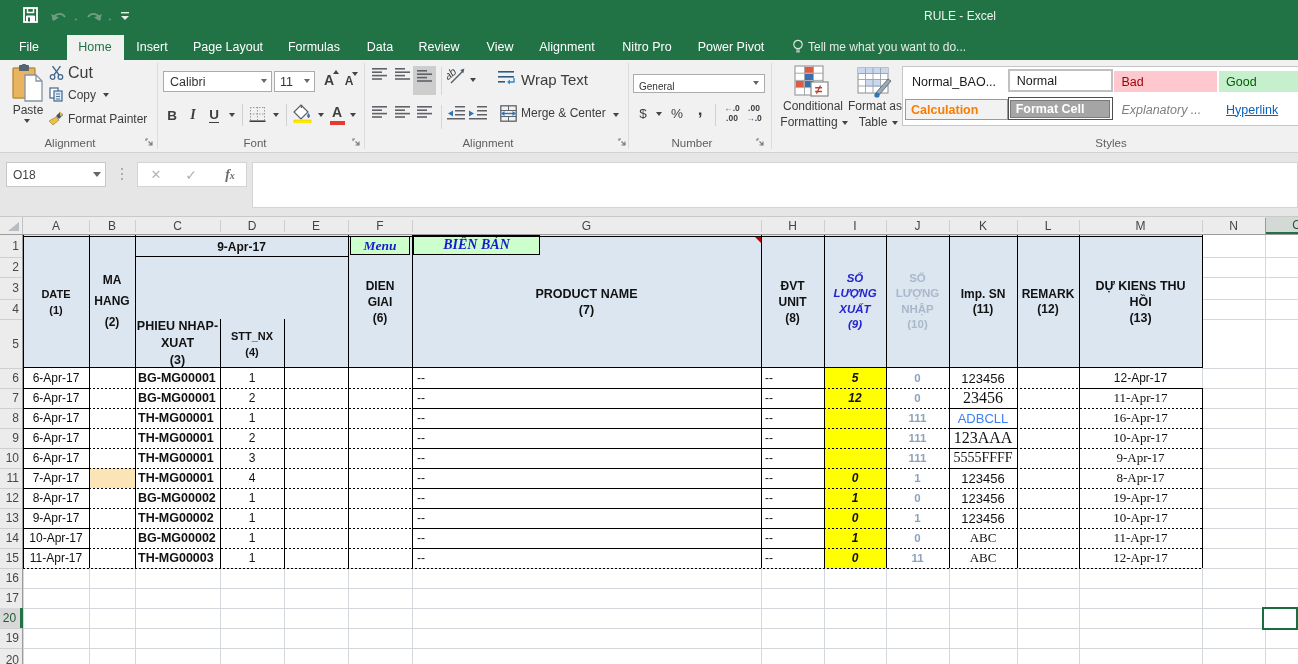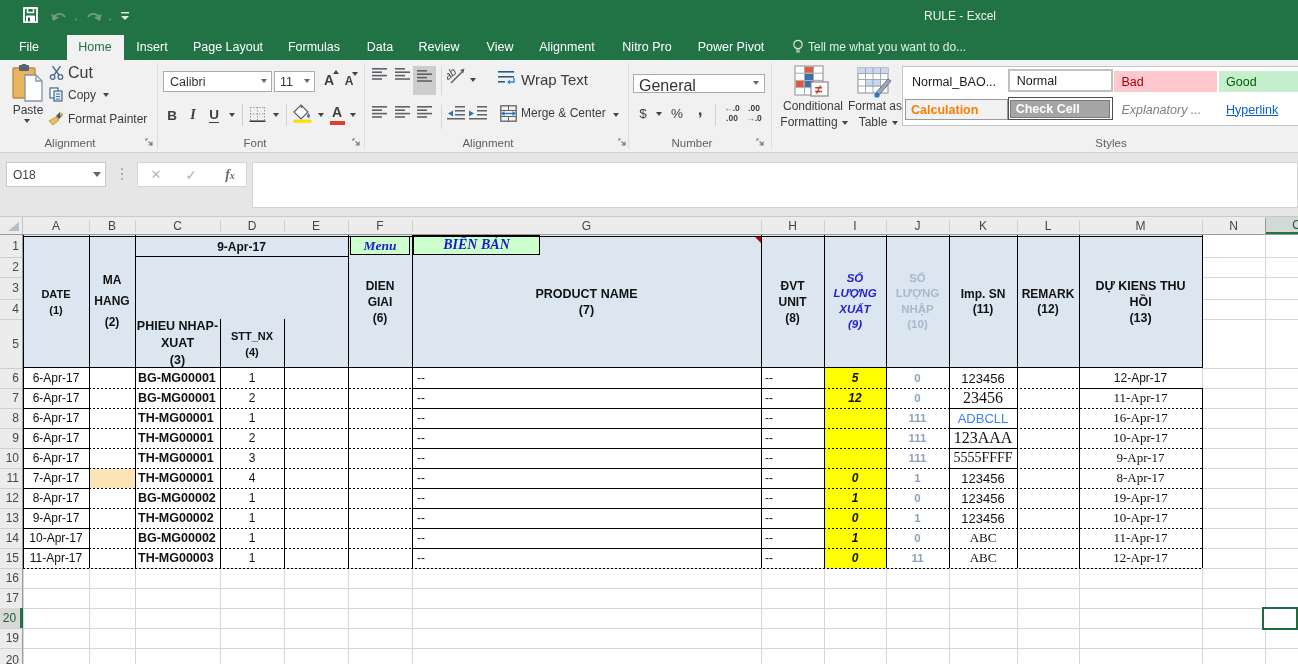--- a/index.html
+++ b/index.html
@@ -213,21 +213,21 @@
 <path d="M12.5 6 l3.5 2.5 l-3.5 2.5 z" fill="#2e75b5"></path>
 </svg>
 <div style="left:521px;top:106px;width:95px;height:14px;font-size:12px;display:flex;align-items:center;justify-content:center;color:#3c3c3c;justify-content:flex-start;">Merge &amp; Center</div>
 <div style="position:absolute;left:613px;top:113px;width:0;height:0;border-left:3.5px solid transparent;border-right:3.5px solid transparent;border-top:4px solid #444;"></div>
 <div style="left:448px;top:136px;width:80px;height:13px;font-size:11.5px;display:flex;align-items:center;justify-content:center;color:#5e5e5e;">Alignment</div>
 <svg style="position:absolute;left:618px;top:138px" width="9" height="9" viewBox="0 0 9 9">
 <path d="M1 3 V1 H3" fill="none" stroke="#777" stroke-width="1.1"></path>
 <path d="M3.5 3.5 L7 7 M7 3.5 V7 H3.5" fill="none" stroke="#777" stroke-width="1.1"></path>
 </svg>
 <div style="left:633px;top:74px;width:132px;height:19px;background:#fff;border:1px solid #ababab;"></div>
-<div style="left:639px;top:74px;width:60px;height:24px;font-size:16px;display:flex;align-items:center;justify-content:center;color:#333;justify-content:flex-start;">General</div>
+<div style="left:639px;top:74px;width:60px;height:24px;font-size:10px;display:flex;align-items:center;justify-content:center;color:#333;justify-content:flex-start;">General</div>
 <div style="position:absolute;left:753px;top:81px;width:0;height:0;border-left:3.5px solid transparent;border-right:3.5px solid transparent;border-top:4px solid #666;"></div>
 <div style="left:636px;top:103px;width:14px;height:20px;font-size:13.5px;display:flex;align-items:center;justify-content:center;color:#3e3e3e;">$</div>
 <div style="position:absolute;left:656px;top:112px;width:0;height:0;border-left:3.5px solid transparent;border-right:3.5px solid transparent;border-top:4px solid #444;"></div>
 <div style="left:668px;top:103px;width:18px;height:20px;font-size:13.5px;display:flex;align-items:center;justify-content:center;color:#3e3e3e;">%</div>
 <div style="left:694px;top:100px;width:12px;height:20px;font-size:17px;display:flex;align-items:center;justify-content:center;color:#3e3e3e;font-weight:bold;">,</div>
 <div style="left:715px;top:104px;width:1px;height:22px;background:#d0d0d0;"></div>
 <div style="left:722px;top:103px;width:20px;height:9px;font-size:8.5px;display:flex;align-items:center;justify-content:center;color:#3e3e3e;font-weight:bold;"><span style="color:#2e75b5;">←</span>.0</div>
 <div style="left:722px;top:113px;width:20px;height:9px;font-size:8.5px;display:flex;align-items:center;justify-content:center;color:#3e3e3e;font-weight:bold;">.00</div>
 <div style="left:744px;top:103px;width:20px;height:9px;font-size:8.5px;display:flex;align-items:center;justify-content:center;color:#3e3e3e;font-weight:bold;">.00</div>
 <div style="left:744px;top:113px;width:20px;height:9px;font-size:8.5px;display:flex;align-items:center;justify-content:center;color:#3e3e3e;font-weight:bold;"><span style="color:#2e75b5;">→</span>.0</div>
@@ -274,21 +274,21 @@
 <div style="left:1007.7px;top:69px;width:105px;height:23px;background:#fff;border:2.5px solid #c0c0c0;"></div>
 <div style="left:1011.7px;top:71px;width:97px;height:19px;font-size:12.5px;display:flex;align-items:center;justify-content:center;color:#1a1a1a;justify-content:flex-start;padding-left:5px;">Normal</div>
 <div style="left:1114.4px;top:71px;width:103px;height:21px;background:#ffc7ce;"></div>
 <div style="left:1114.4px;top:71px;width:103px;height:21px;font-size:12.5px;display:flex;align-items:center;justify-content:center;color:#9c0006;justify-content:flex-start;padding-left:7px;">Bad</div>
 <div style="left:1219.1px;top:71px;width:79px;height:21px;background:#c6efce;"></div>
 <div style="left:1219.1px;top:71px;width:79px;height:21px;font-size:12.5px;display:flex;align-items:center;justify-content:center;color:#006100;justify-content:flex-start;padding-left:7px;">Good</div>
 <div style="left:905px;top:99px;width:103px;height:21px;background:#f2f2f2;border:1px solid #9a9a9a;"></div>
 <div style="left:905px;top:99px;width:103px;height:21px;font-size:12.5px;display:flex;align-items:center;justify-content:center;color:#fa7d00;font-weight:bold;justify-content:flex-start;padding-left:6px;">Calculation</div>
 <div style="left:1007.7px;top:97px;width:105px;height:23px;background:#fff;border:1.5px solid #4f4f4f;"></div>
 <div style="left:1010.2px;top:99.5px;width:100px;height:18px;background:#a5a5a5;border:1px solid #7a7a7a;"></div>
-<div style="left:1011.7px;top:99px;width:97px;height:19px;font-size:12.5px;display:flex;align-items:center;justify-content:center;color:#fff;font-weight:bold;justify-content:flex-start;padding-left:4px;">Check Cell</div>
+<div style="left:1011.7px;top:99px;width:97px;height:19px;font-size:12.5px;display:flex;align-items:center;justify-content:center;color:#fff;font-weight:bold;justify-content:flex-start;padding-left:4px;">Format Cell</div>
 <div style="left:1114.4px;top:99px;width:103px;height:21px;font-size:12.5px;display:flex;align-items:center;justify-content:center;color:#7f7f7f;font-style:italic;justify-content:flex-start;padding-left:7px;">Explanatory ...</div>
 <div style="left:1219.1px;top:99px;width:79px;height:21px;font-size:12.5px;display:flex;align-items:center;justify-content:center;color:#0563c1;justify-content:flex-start;padding-left:7px;">
     <span style="text-decoration:underline;">Hyperlink</span>
   </div>
 <div style="left:1071px;top:136px;width:80px;height:13px;font-size:11.5px;display:flex;align-items:center;justify-content:center;color:#5e5e5e;">Styles</div>
 <div style="left:0px;top:153px;width:1298px;height:64px;background:#e6e6e6;"></div>
 <div style="left:6px;top:162px;width:100px;height:25px;background:#fff;border:1px solid #c8c8c8;"></div>
 <div style="left:13px;top:162px;width:40px;height:25px;font-size:12px;display:flex;align-items:center;justify-content:center;color:#444;justify-content:flex-start;">O18</div>
 <div style="position:absolute;left:93px;top:172px;width:0;height:0;border-left:4px solid transparent;border-right:4px solid transparent;border-top:5px solid #666;"></div>
 <div style="left:121px;top:168px;width:2px;height:2px;background:#9a9a9a;border-radius:1px;"></div>

